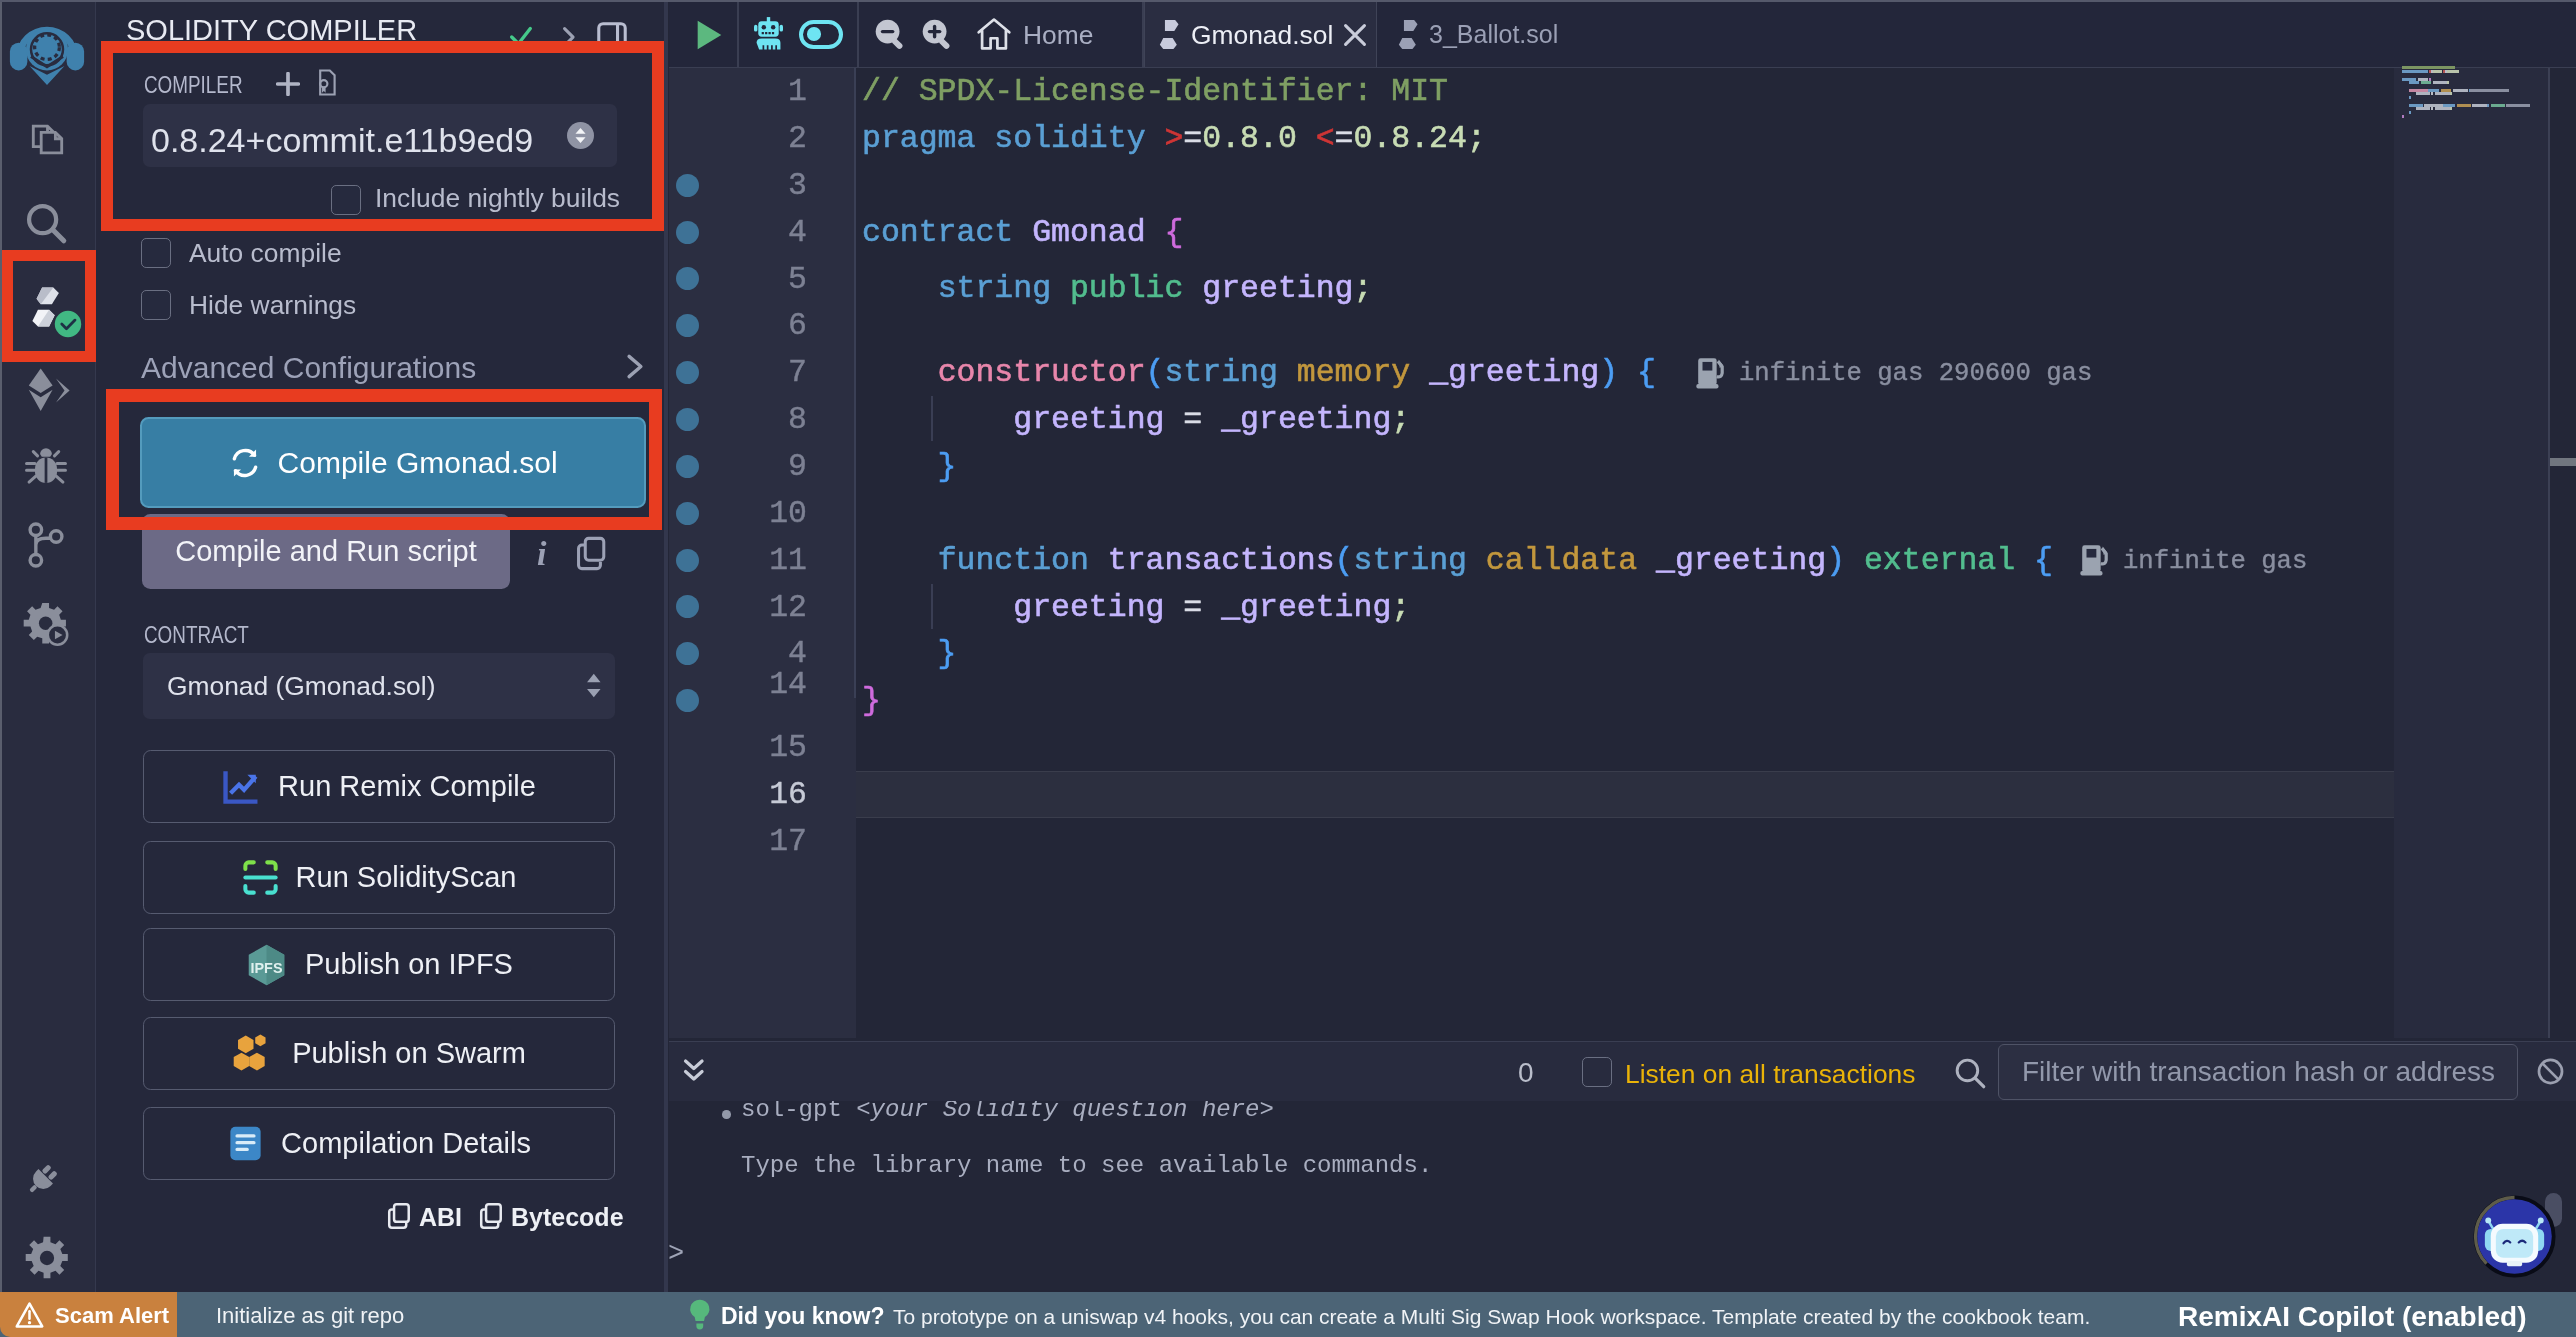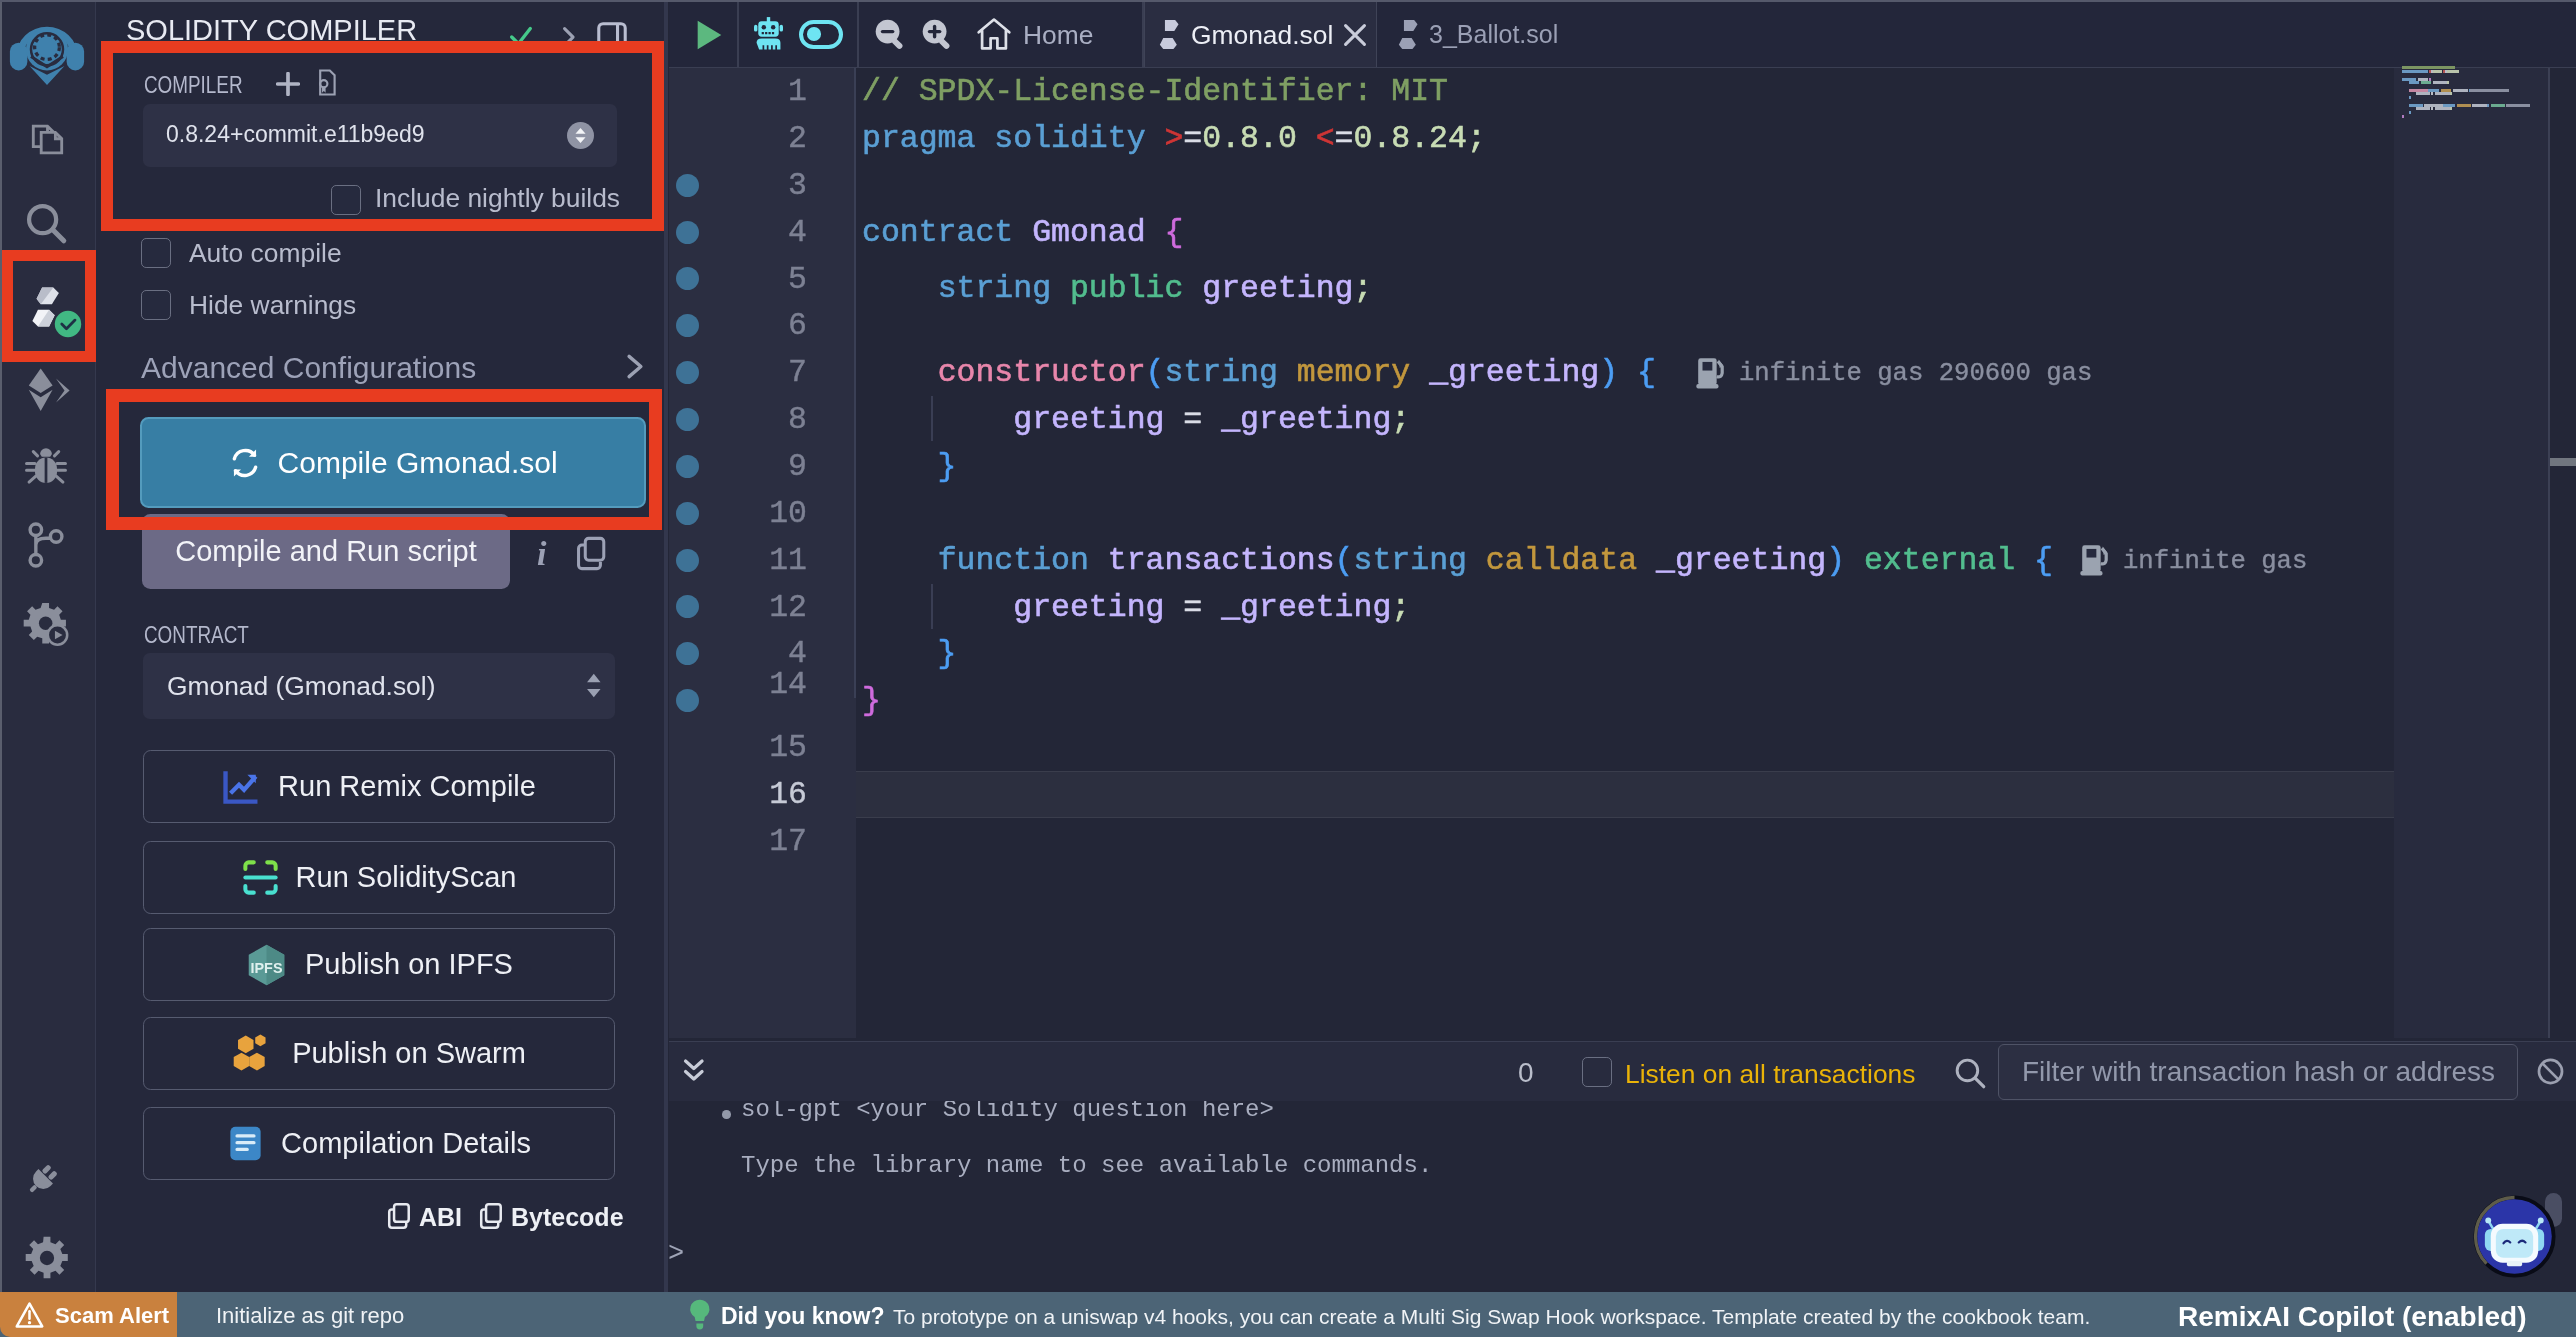--- a/index.html
+++ b/index.html
@@ -226,21 +226,21 @@
   <path d="M27 27 L37 37" stroke="#aeb2bf" stroke-width="3.8" stroke-linecap="round"></path>
 </svg>
 <div class="abs" style="left:1998px; top:1044px; width:520px; height:56px; background:#2c2f42; border:1.7px solid #4f5366; border-radius:6px; z-index:3;"></div>
 <div class="abs" style="left:2022px; top:1056px; font-size:28px; color:#9298ab; z-index:4;text-align:right;">Filter with transaction hash or address</div>
 <svg class="abs" style="left:2536px; top:1057px; z-index:3;" width="29" height="29" viewBox="0 0 34 34">
   <circle cx="17" cy="17" r="13.5" fill="none" stroke="#9ca0b0" stroke-width="3.2"></circle>
   <path d="M7.5 7.5 L26.5 26.5" stroke="#9ca0b0" stroke-width="3.2"></path>
 </svg>
 
 <div class="abs" style="left:722px; top:1110px; width:8.5px; height:8.5px; border-radius:50%; background:#9298a8;"></div>
-<div class="abs mono" style="left:741px; top:1096px; font-size:24px; color:#a9aec0;"><span>sol-gpt </span><span style="">&lt;your Solidity question here&gt;</span></div>
+<div class="abs mono" style="left:741px; top:1096px; font-size:24px; color:#a9aec0;"><span>sol-gpt </span><span style="font-style:italic;">&lt;your Solidity question here&gt;</span></div>
 <div class="abs mono" style="left:741px; top:1152px; font-size:24px; color:#a9aec0;">Type the library name to see available commands.</div>
 <div class="abs mono" style="left:668px; top:1239px; font-size:27px; color:#9fa4b6;">&gt;</div>
 
 <div class="abs" style="left:2545px; top:1193px; width:17px; height:34px; border-radius:8.5px; background:#4a4e63;"></div>
 <svg class="abs" style="left:2473px; top:1195px;" width="83" height="83" viewBox="0 0 98 98">
   <circle cx="49" cy="49" r="46" fill="none" stroke="#090b16" stroke-width="5"></circle>
   <path d="M49 3 a46 46 0 0 0 -46 46 a46 46 0 0 0 13 32" fill="none" stroke="#5e5c4a" stroke-width="4"></path>
   <circle cx="49" cy="49" r="44" fill="#2b35a8"></circle>
   <g>
     <rect x="14" y="40" width="14" height="26" rx="7" fill="#8fd7f2"></rect>
@@ -374,21 +374,21 @@
 <div class="lbl-sm" style="left:144px; top:72px;">COMPILER</div>
 <svg class="abs" style="left:276px; top:72px;" width="24" height="24" viewBox="0 0 30 30">
     <path d="M15 2 v26 M2 15 h26" stroke="#b0b4c4" stroke-width="4.6" stroke-linecap="round"></path>
   </svg>
 <svg class="abs" style="left:313px; top:68px;" width="24" height="29" viewBox="0 0 20 24">
   <path d="M6 2 h8 l4 4 v16 h-12 z" fill="none" stroke="#9ca1b3" stroke-width="1.8"></path>
   <circle cx="9" cy="13" r="3" fill="none" stroke="#9ca1b3" stroke-width="1.8"></circle>
   <path d="M7.5 15.5 v5 l1.5 -1.5 1.5 1.5 v-5" fill="#9ca1b3"></path>
 </svg>
 <div class="abs" style="left:143px; top:104px; width:474px; height:63px; background:#2e3146; border-radius:6.8px;"></div>
-<div class="abs" style="left:166px; top:121px; font-size:23px; color:#dfe2ec;">0.8.24+commit.e11b9ed9</div>
+<div class="abs" style="left:151px; top:121px; font-size:34px; color:#dfe2ec;">0.8.24+commit.e11b9ed9</div>
 <div class="abs" style="left:567px; top:122px; width:27px; height:27px; border-radius:50%; background:#8f93a4;"></div>
 <svg class="abs" style="left:567px; top:122px;" width="27" height="27" viewBox="0 0 32 32">
   <path d="M16 7 l6 7 h-12 z M16 25 l6 -7 h-12 z" fill="#f4f5f8"></path>
 </svg>
 <div class="chk" style="left:331px; top:185px;"></div>
 <div class="abs" style="left:375px; top:183px; font-size:26.4px; color:#b8bccd;">Include nightly builds</div>
 
 <div class="chk" style="left:141px; top:238px;"></div>
 <div class="abs" style="left:189px; top:238px; font-size:26.4px; color:#b8bccd;">Auto compile</div>
 <div class="chk" style="left:141px; top:290px;"></div>

